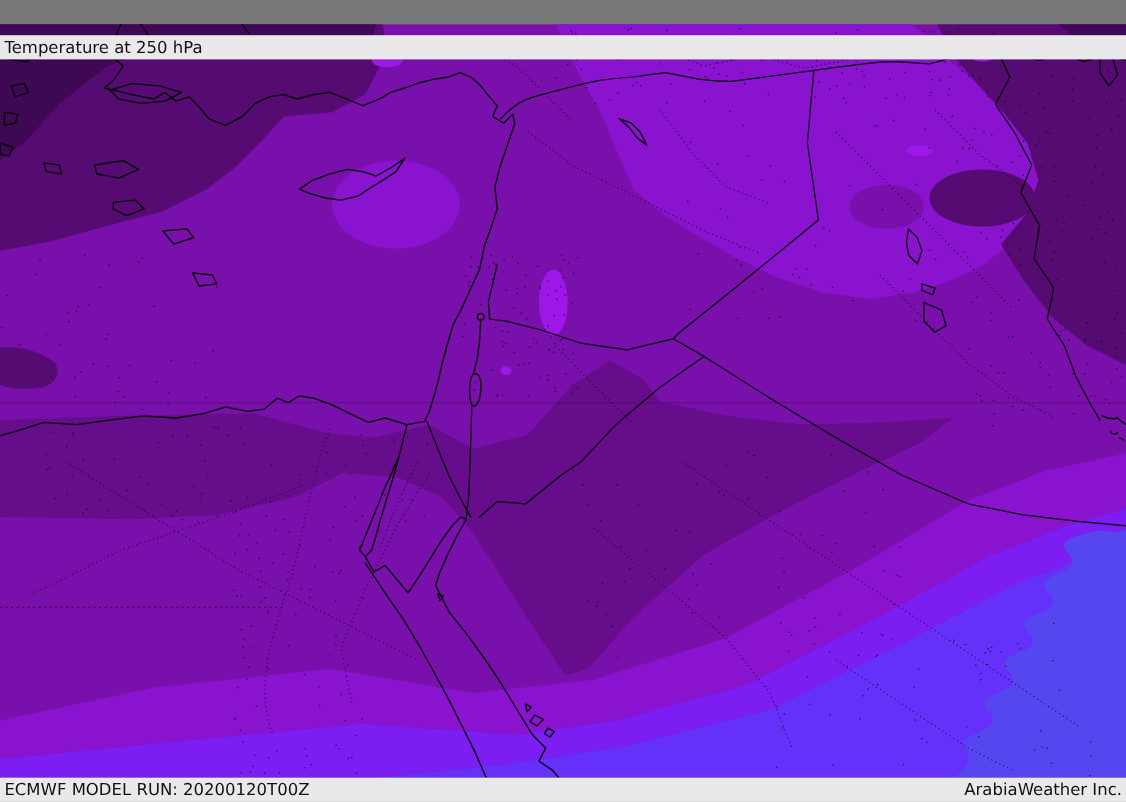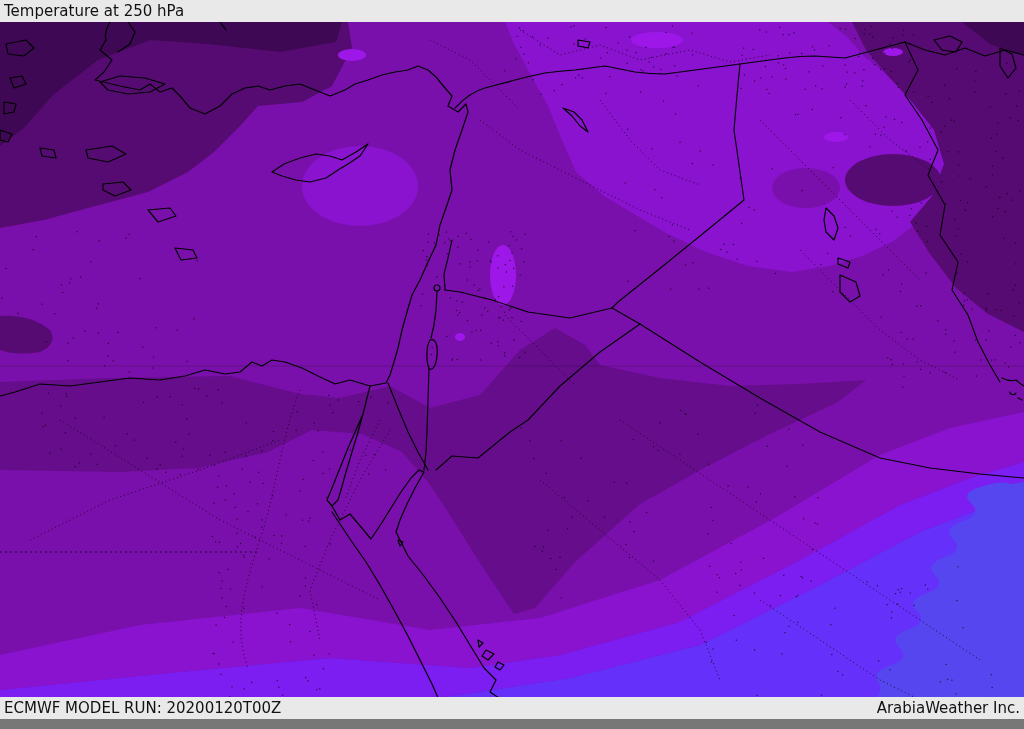--- a/index.html
+++ b/index.html
@@ -1,22 +1,22 @@
 <!DOCTYPE html>
 <html><head>
 <meta charset="utf-8">
 <style>
   html,body{margin:0;padding:0;background:#777;}
   #stage{position:relative;width:1024px;height:729px;overflow:hidden;
          font-family:"DejaVu Sans","Liberation Sans",sans-serif;}
   .bar{position:absolute;left:0;width:1024px;height:22px;background:#e9e9e9;
        display:flex;justify-content:space-between;align-items:center;
-       box-sizing:border-box;padding:0 4px;font-size:15px;color:#121212;}
+       box-sizing:border-box;padding:0 4px;font-size:15px;color:#121212;margin-top:32px;}
   #topbar{top:0;}
-  #botbar{bottom:10px;text-align:right;}
+  #botbar{bottom:0;text-align:right;}
   #mapwrap{position:absolute;top:22px;left:0;width:1024px;height:685px;}
   svg{display:block;}
   .coast{fill:none;stroke:#000;stroke-width:1.2;stroke-linejoin:round;stroke-linecap:round;}
   .border{fill:none;stroke:#000;stroke-width:1.1;stroke-linejoin:round;stroke-linecap:round;}
   .admin{fill:none;stroke:#16001c;stroke-width:1;stroke-dasharray:1 3;opacity:.85;}
   .latline{stroke:#2a0a34;stroke-width:1;opacity:.28;}
   .latdot{stroke:#16001c;stroke-width:1;stroke-dasharray:2 3;opacity:.8;}
 </style>
 </head>
 <body>

